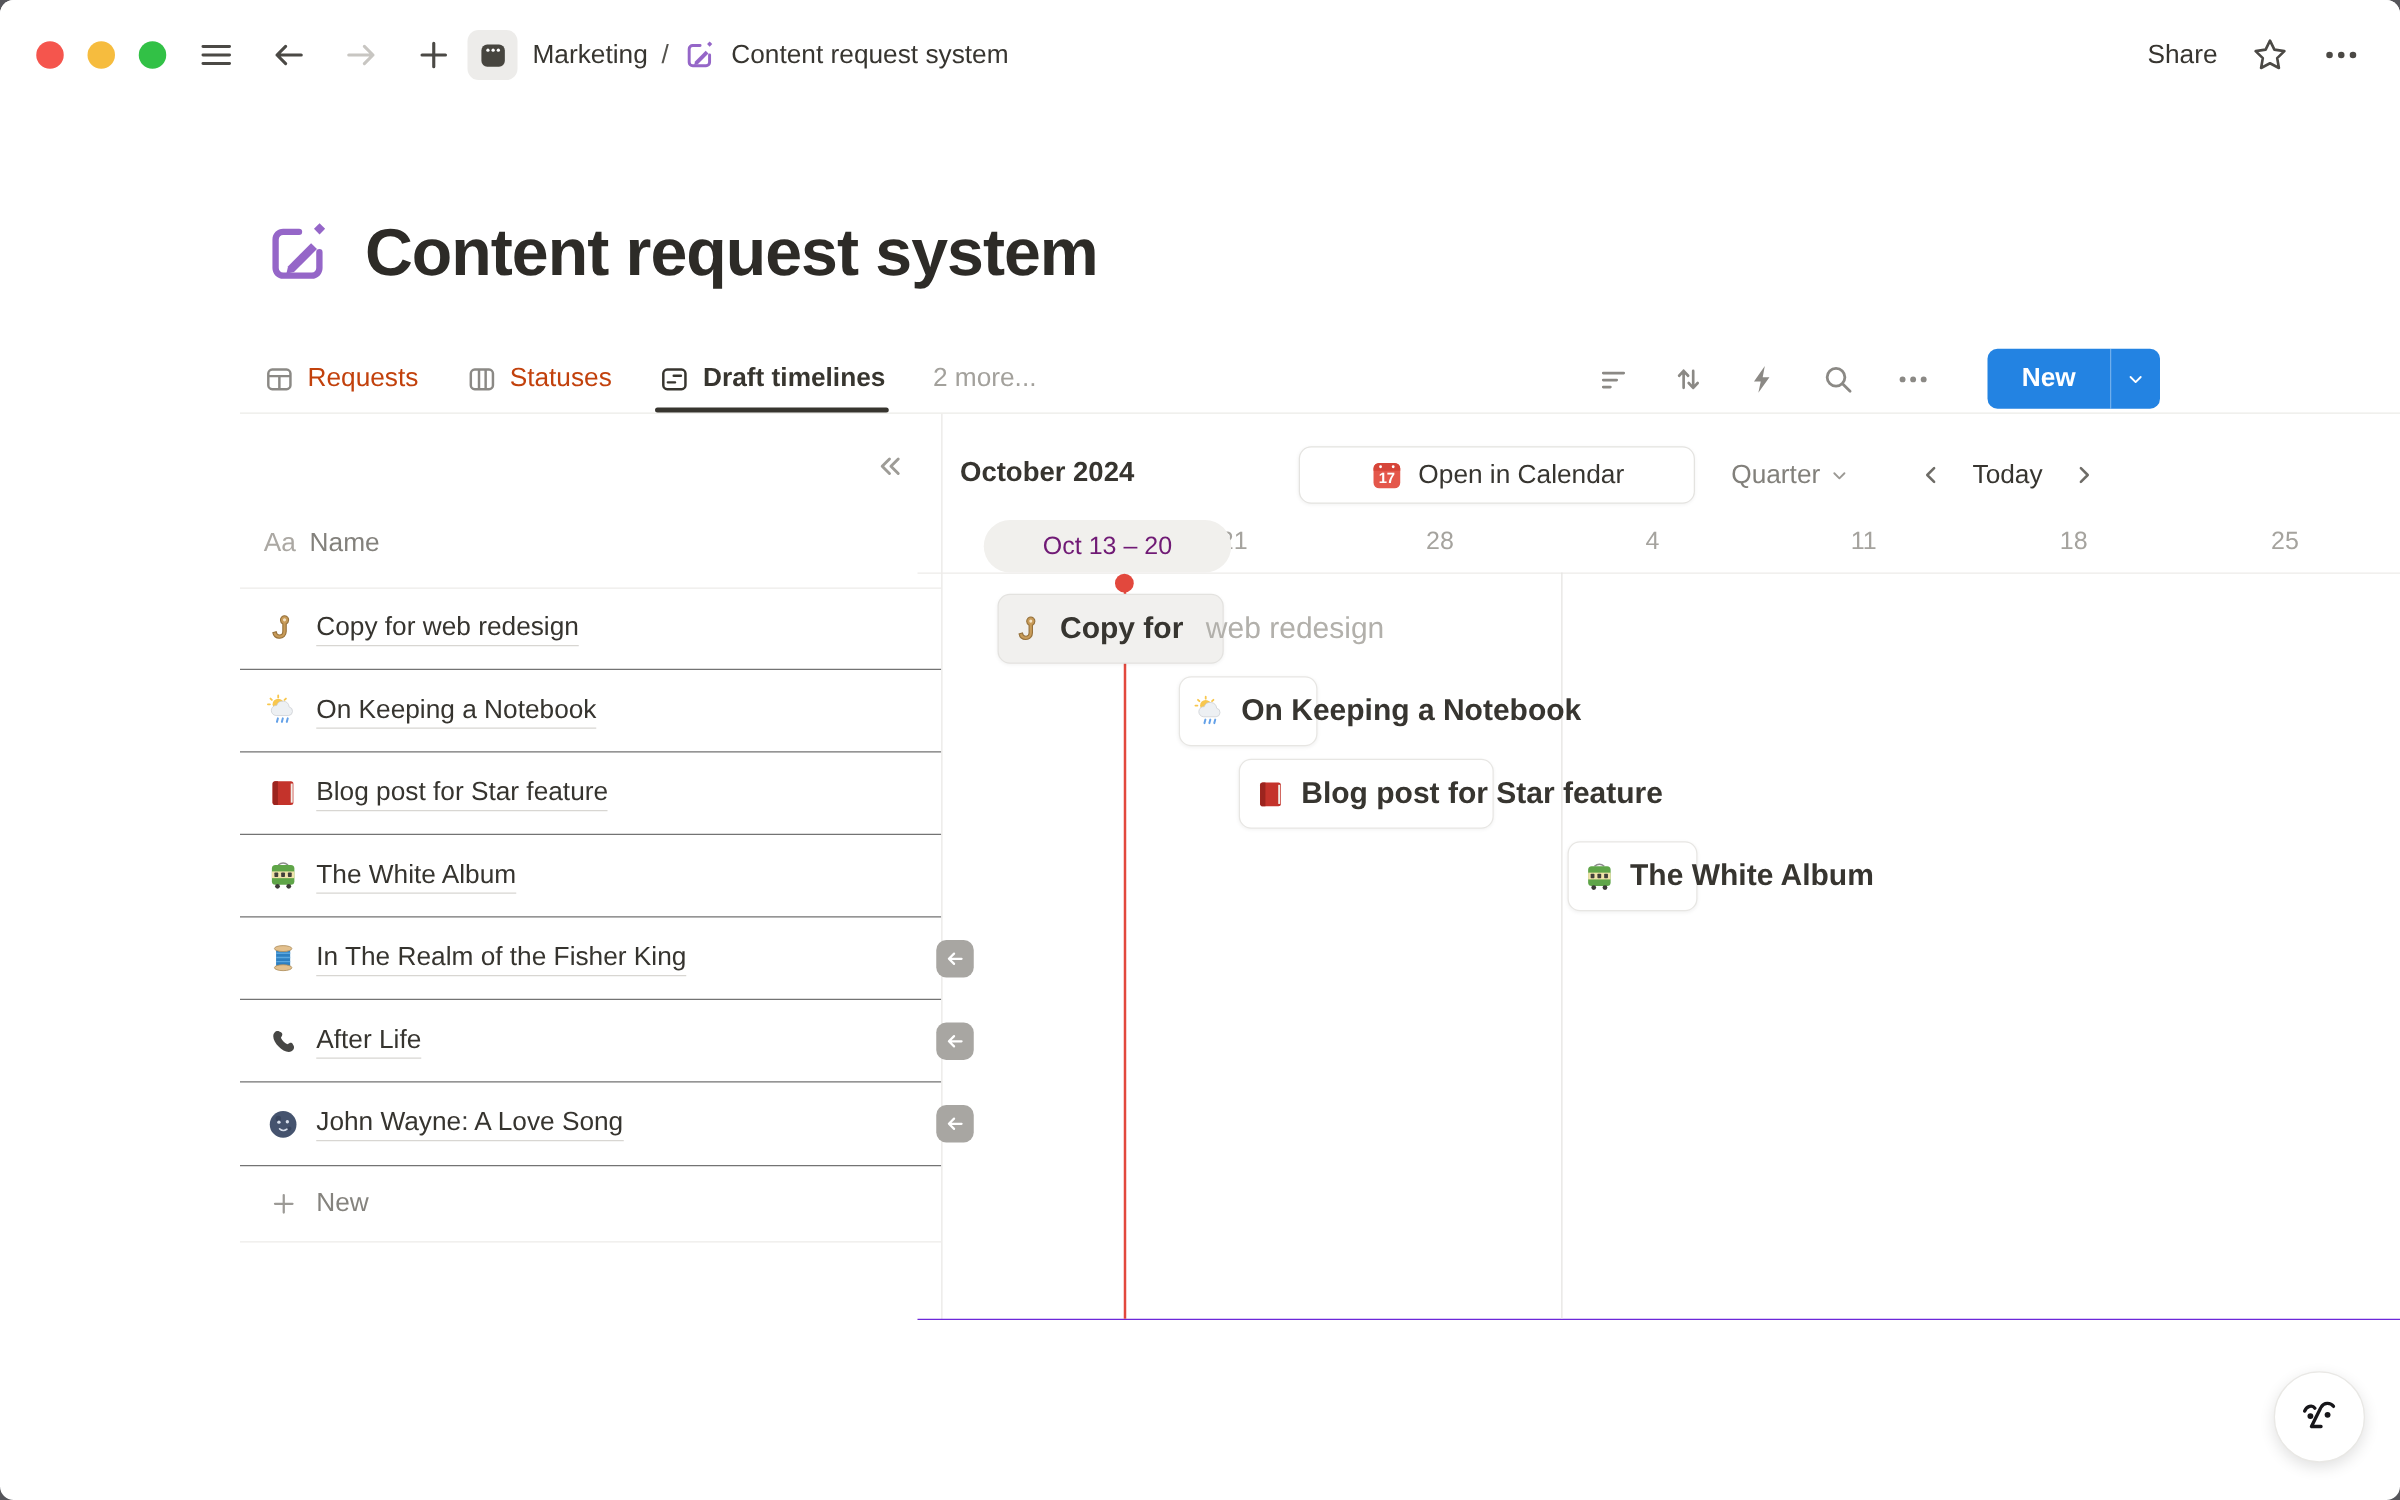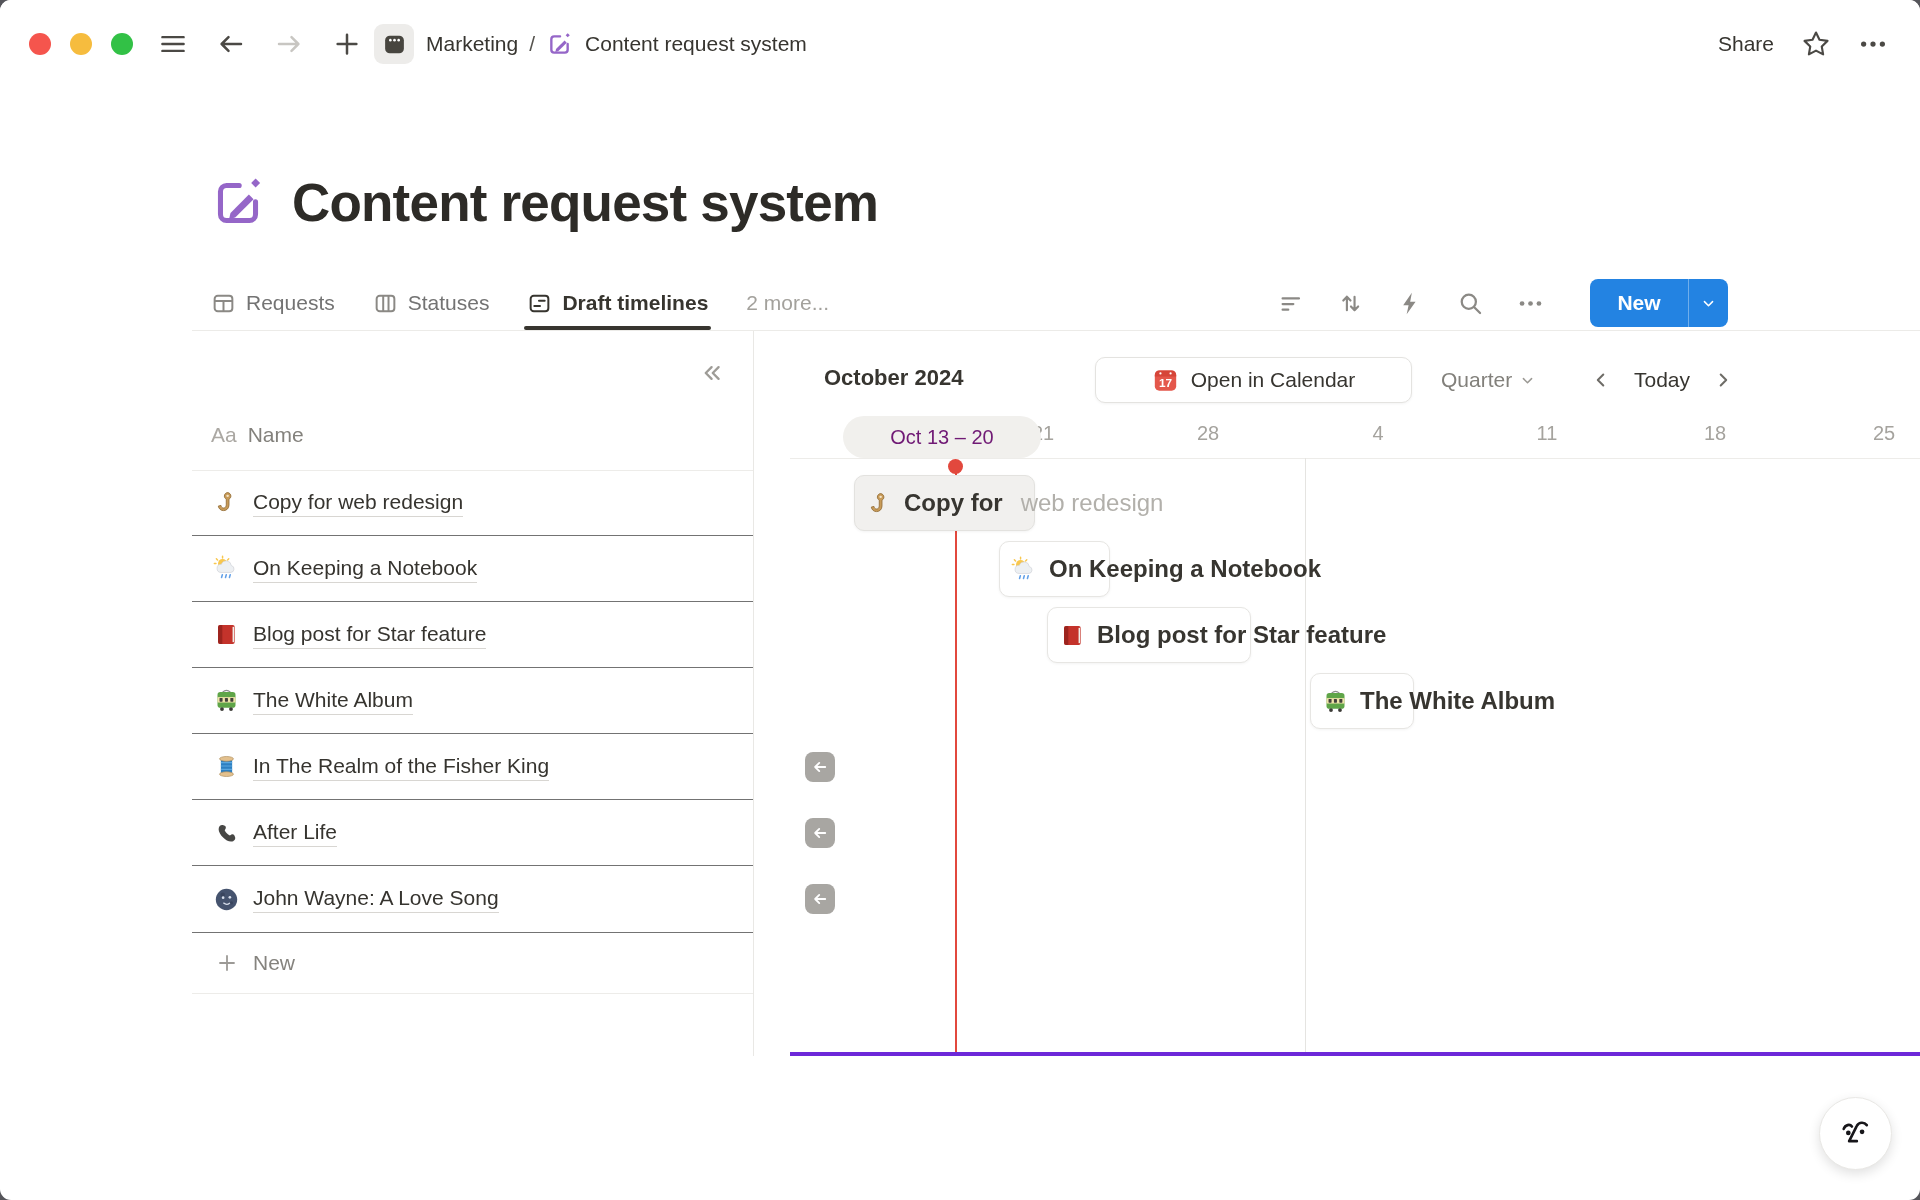--- a/index.html
+++ b/index.html
@@ -29,21 +29,21 @@
   .tb-gray { color:#4B4945; }
 
   
   .page-icon { position:absolute; left:209px; top:174px; width:58px; height:58px; }
   .page-title { position:absolute; left:292px; top:172px; font-size:53px; font-weight:bold; letter-spacing:-0.8px; color:#2D2B27; }
 
   
   .tabbar { position:absolute; top:276px; left:192px; right:0; height:55px; border-bottom:1px solid #ECEBE8; }
   .tabs { position:absolute; left:19px; top:0; height:54px; display:flex; gap:38px; align-items:center; }
   .tab { position:relative; height:54px; display:flex; align-items:center; gap:10px; cursor:default; }
-  .tab-label { font-size:21px; color:#737373; }
+  .tab-label { font-size:21px; color:#c2410c; }
   .tab-ic { color:#8B8985; }
   .tab.active .tab-label { color:#37352F; font-weight:bold; }
   .tab.active .tab-ic { color:#37352F; }
   .tab.active::after { content:""; position:absolute; left:-3px; right:-3px; bottom:0; height:4px; background:#37352F; border-radius:3px; }
   .tab-more { font-size:21px; color:#A3A19C; }
   .toolbar { position:absolute; right:192px; top:0; height:54px; display:flex; align-items:center; gap:33px; color:#8B8985; }
   .new-btn { display:flex; margin-left:13px; width:138px; height:48px; border-radius:8px; background:#2383E2; overflow:hidden; }
   .new-main { flex:1; display:flex; align-items:center; justify-content:center; color:#fff; font-size:21px; font-weight:bold; }
   .new-div { width:1px; background:rgba(255,255,255,0.35); }
   .new-chev { width:39px; display:flex; align-items:center; justify-content:center; color:#fff; }
@@ -59,21 +59,21 @@
   .trow { position:absolute; left:0; right:0; height:66px; border-bottom:1px solid #737373; display:flex; align-items:center; gap:13px; padding-left:21px; }
   .remoji { width:27px; height:27px; flex:0 0 27px; }
   .rtitle { font-size:21px; font-weight:500; color:#36342F; border-bottom:1.5px solid #D8D6D2; padding-bottom:1px; line-height:26px; white-space:nowrap; }
   .newrow { position:absolute; left:0; right:0; top:602px; height:61px; border-bottom:1px solid #EDECE9; display:flex; align-items:center; gap:14px; padding-left:23px; }
   .newrow .plus-ic { width:24px; height:24px; color:#9C9A96; }
   .newrow-label { font-size:21px; color:#85837E; }
 
   .v-div { position:absolute; left:753px; top:0; bottom:0; width:1px; background:#E9E8E5; }
 
   
-  .timeline { position:absolute; left:790px; right:0; top:0; height:725px; border-bottom:4px solid #6d28d9; }
+  .timeline { position:absolute; left:734px; right:0; top:0; height:725px; border-bottom:1px solid #6d28d9; }
   .tl-month { position:absolute; left:34px; top:34px; font-size:22px; font-weight:bold; color:#373530; }
   .opencal { position:absolute; left:305px; top:26px; width:317px; height:46px; background:#fff; border:1px solid #E4E3E0; border-radius:10px; box-shadow:0 1px 3px rgba(0,0,0,0.05); display:flex; align-items:center; justify-content:center; gap:12px; cursor:default; }
   .opencal-label { font-size:21px; font-weight:400; color:#373530; }
   .cal-ic { width:27px; height:27px; }
   .zoom-select { position:absolute; left:651px; top:26px; height:46px; display:flex; align-items:center; gap:8px; color:#82807B; }
   .zoom-label { font-size:21px; }
   .chev-sm { width:15px; height:15px; color:#9B9994; }
   .tl-nav { position:absolute; left:800px; top:26px; height:46px; display:flex; align-items:center; gap:22px; }
   .angle { width:22px; height:22px; color:#6E6C67; }
   .today-label { font-size:21px; color:#373530; }

